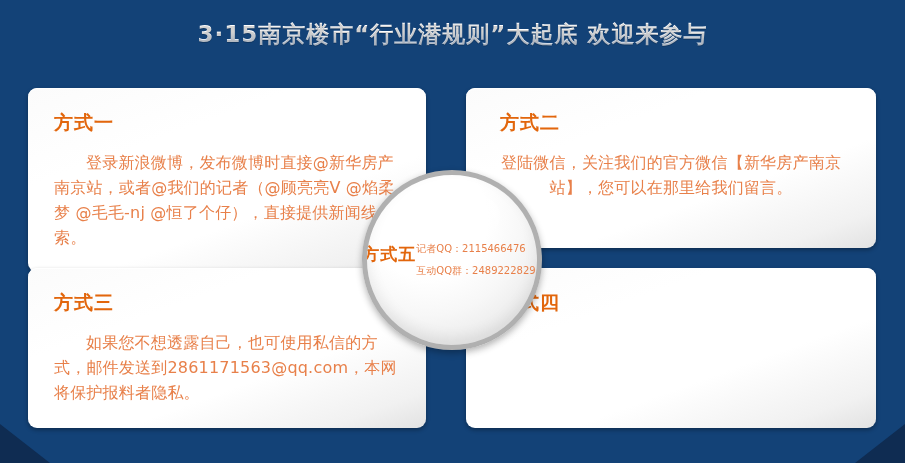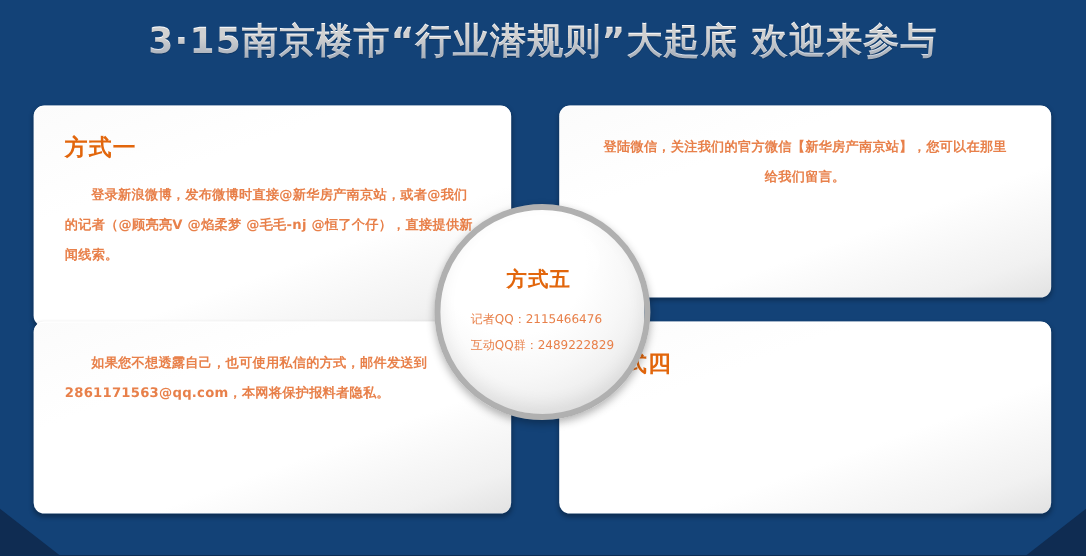--- a/index.html
+++ b/index.html
@@ -32,21 +32,21 @@
     left: 0;
     top: 8px;
     width: 905px;
     height: 52px;
     display: flex;
     align-items: center;
     justify-content: center;
   }
 
   .title-text {
-    font-size: 30px;
+    font-size: 23px;
     font-weight: bold;
     letter-spacing: 1px;
     color: #ffffff;
     background: linear-gradient(180deg, #ffffff 0%, #ffffff 42%, #e9eef5 58%, #b9c6d8 100%);
     -webkit-background-clip: text;
     background-clip: text;
     -webkit-text-fill-color: transparent;
     text-shadow: 0 1px 0 rgba(0, 0, 0, 0.18);
     white-space: nowrap;
     font-family: "DejaVu Sans", "Liberation Sans", sans-serif;
@@ -71,27 +71,26 @@
 
   .panel-heading {
     font-size: 19px;
     font-weight: bold;
     color: #e2660c;
     margin: 0 0 14px 0;
     letter-spacing: 1px;
   }
 
   .panel-body {
-    font-size: 11px;
+    font-size: 16px;
     line-height: 25px;
     color: #e8804a;
     margin: 0;
     text-indent: 2em;
     letter-spacing: 0.2px;
-    font-weight: bold;
   }
 
   
   .panel.p2 .panel-heading,
   .panel.p4 .panel-heading { margin-left: 8px; }
 
   .panel.p2 .panel-body {
     text-indent: 0;
     text-align: center;
     padding: 0 6px;
@@ -107,21 +106,21 @@
     width: 180px;
     height: 180px;
     border-radius: 50%;
     background:
       radial-gradient(circle at 36% 26%, #ffffff 0%, #ffffff 36%, #f7f7f7 58%, #ebebeb 78%, #dedede 100%);
     border: 5px solid #b0b0b0;
     box-sizing: border-box;
     box-shadow: 0 3px 7px rgba(0, 0, 0, 0.30),
                 inset 0 -7px 14px rgba(0, 0, 0, 0.07);
     display: flex;
-    flex-direction: column;
+    flex-direction: row;
     align-items: center;
     justify-content: center;
     overflow: hidden;
   }
 
   .circle::after {
     content: "";
     position: absolute;
     left: 16%;
     top: 7%;
@@ -165,24 +164,26 @@
   <div class="title-bar">
     <span class="title-text">3·15南京楼市“行业潜规则”大起底 欢迎来参与</span>
   </div>
 
   <div class="panel p1">
     <div class="panel-heading">方式一</div>
     <p class="panel-body">登录新浪微博，发布微博时直接@新华房产南京站，或者@我们的记者（@顾亮亮V @焰柔梦 @毛毛-nj @恒了个仔），直接提供新闻线索。</p>
   </div>
 
   <div class="panel p2">
+    <div class="panel-heading">方式二</div>
     <p class="panel-body">登陆微信，关注我们的官方微信【新华房产南京站】，您可以在那里给我们留言。</p>
   </div>
 
   <div class="panel p3">
+    <div class="panel-heading">方式三</div>
     <p class="panel-body">如果您不想透露自己，也可使用私信的方式，邮件发送到2861171563@qq.com，本网将保护报料者隐私。</p>
   </div>
 
   <div class="panel p4">
     <div class="panel-heading">方式四</div>
   </div>
 
   <div class="circle">
     <div class="circle-heading">方式五</div>
     <div class="circle-lines">

